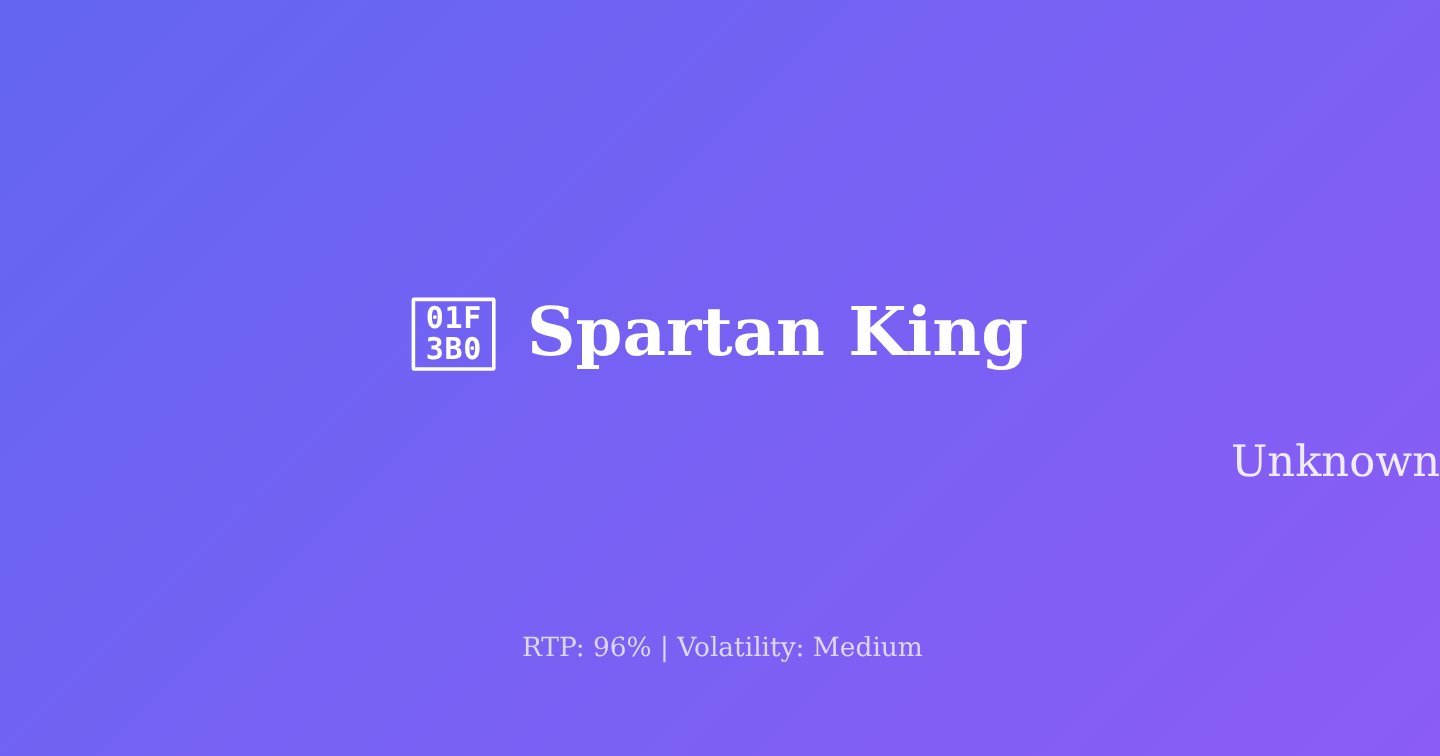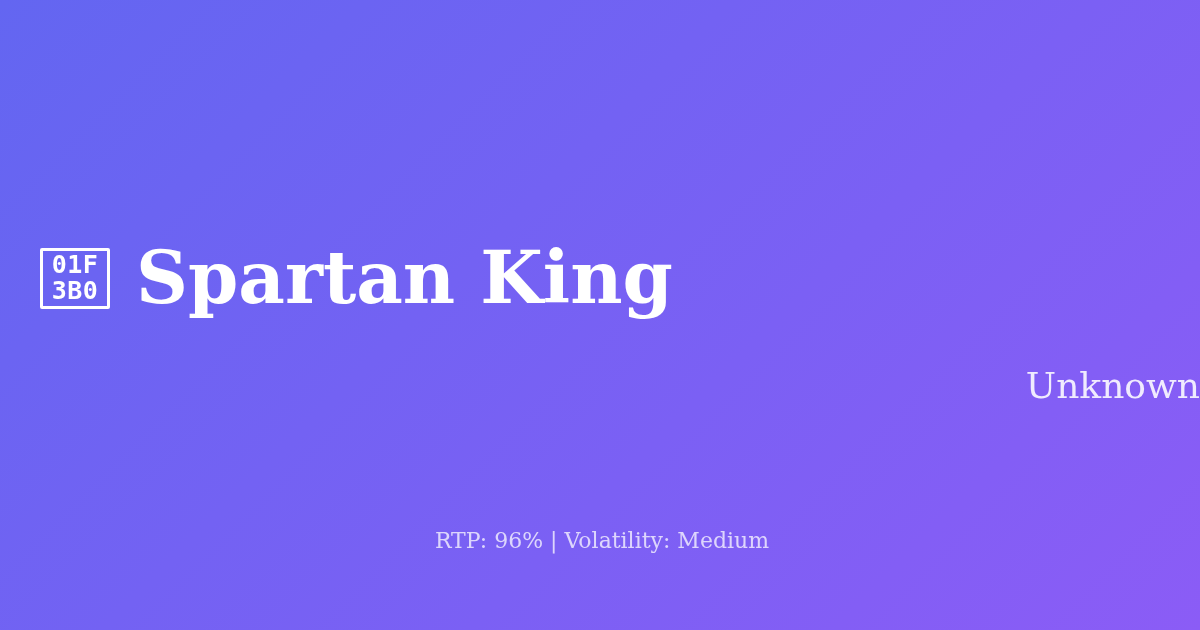--- a/index.html
+++ b/index.html
@@ -30,20 +30,21 @@
   
   .title-row {
     position: absolute;
     left: 0;
     right: 0;
     top: 230px;
     height: 96px;
     display: flex;
     flex-direction: row;
     align-items: center;
+    justify-content: center;
     gap: 26px;
     padding: 0 40px;
     box-sizing: border-box;
   }
 
   
   .tofu {
     flex: 0 0 auto;
     width: 70px;
     height: 61px;
@@ -61,21 +62,21 @@
 
   .tofu-line {
     font-size: 25px;
     line-height: 26px;
     font-weight: 700;
     display: block;
   }
 
   .game-title {
     font-family: "DejaVu Serif", "Liberation Serif", serif;
-    font-size: 72px;
+    font-size: 56px;
     font-weight: 700;
     line-height: 1.1;
     color: #ffffff;
     white-space: nowrap;
     letter-spacing: 0px;
   }
 
   
   .game-provider {
     position: absolute;

